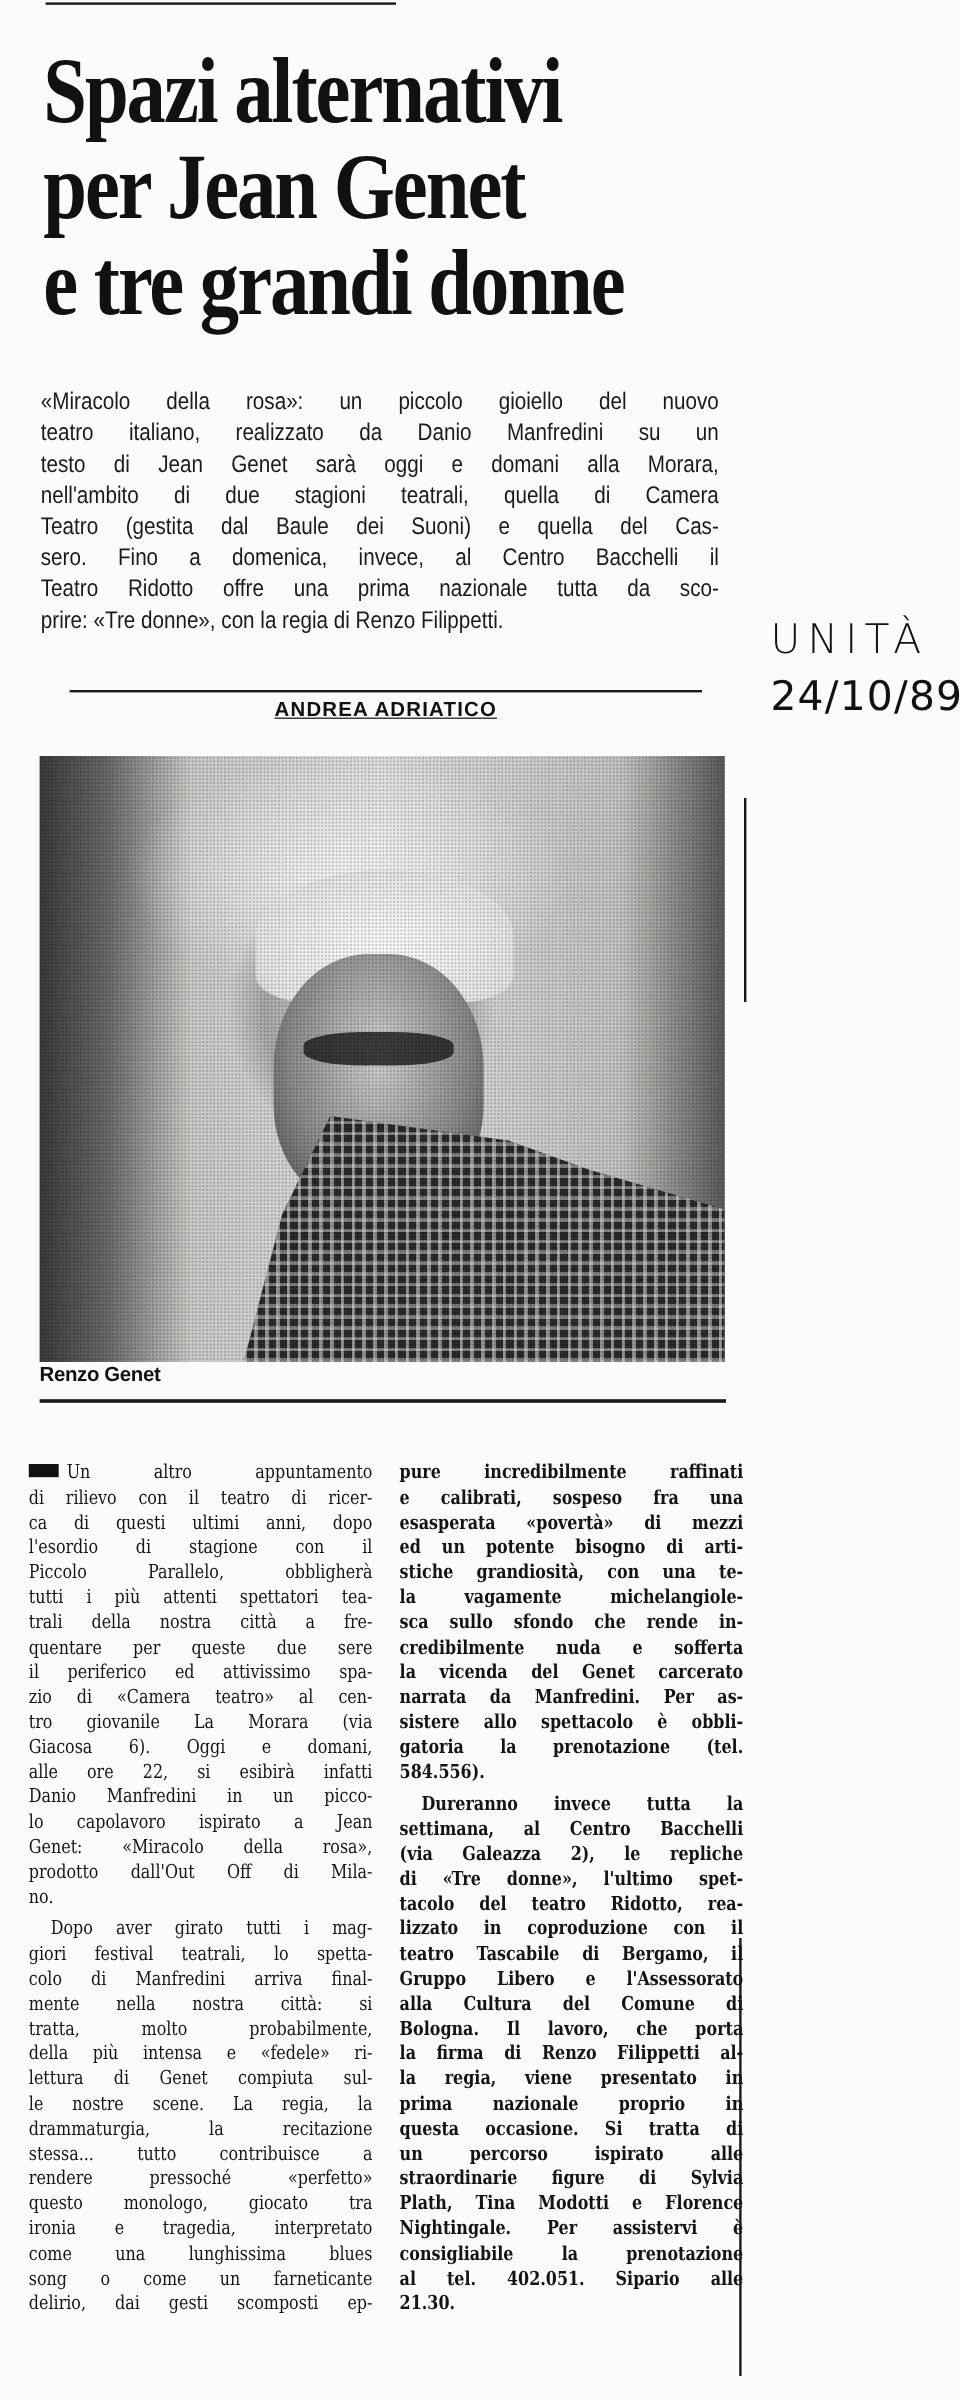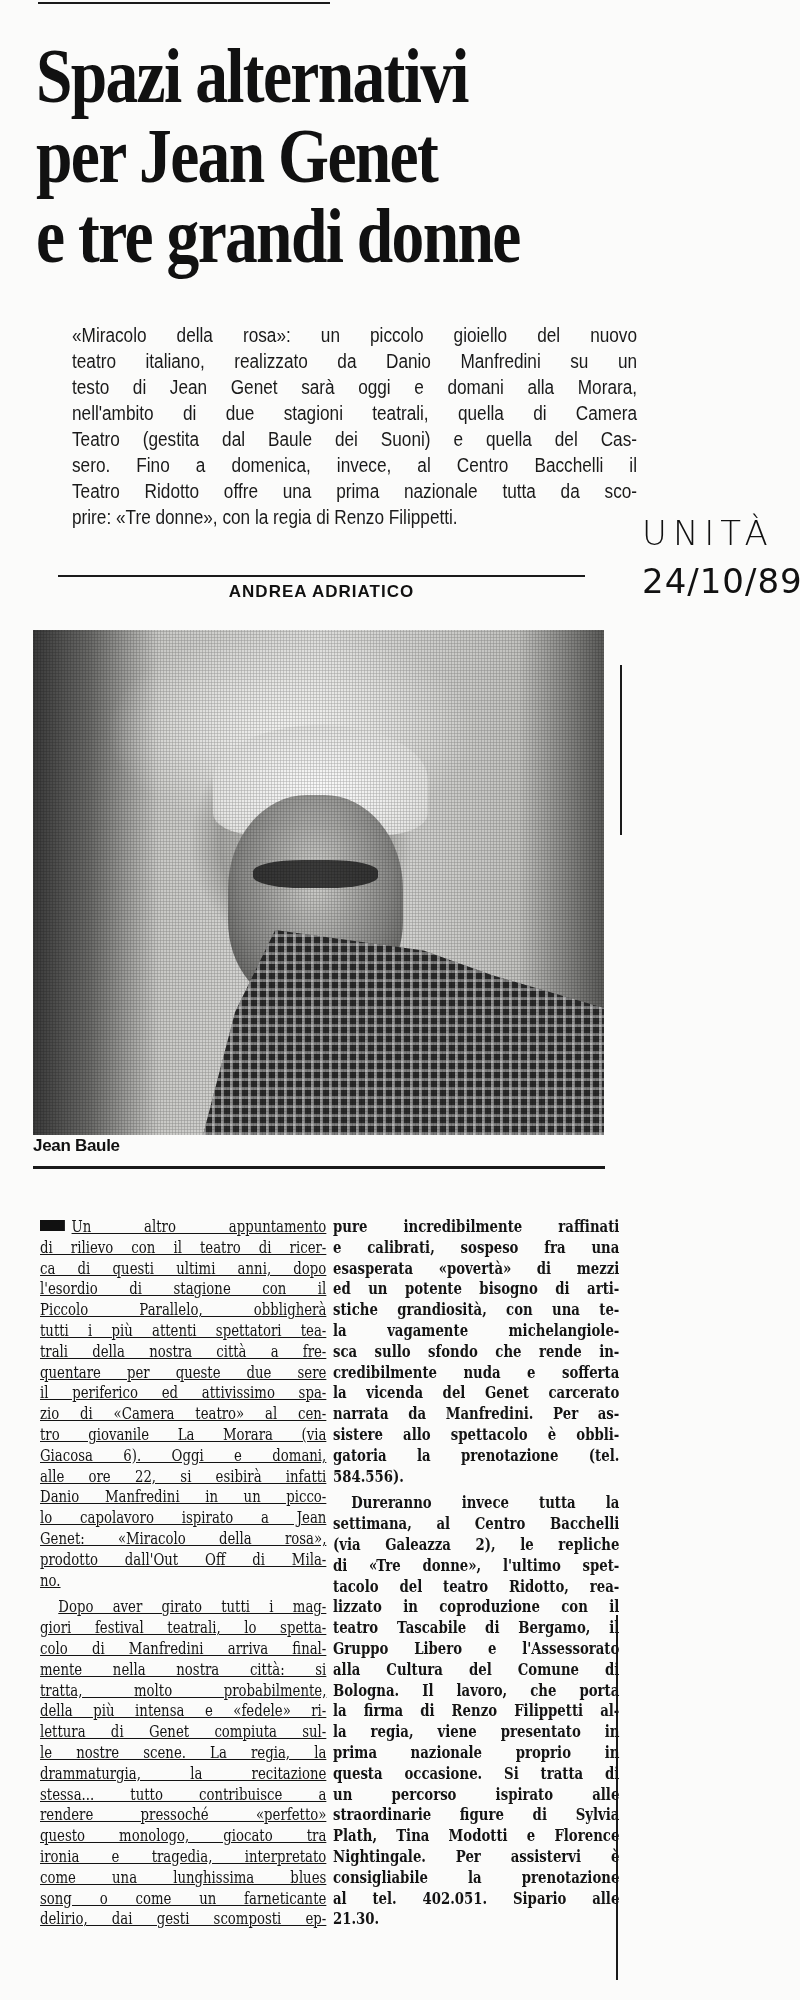--- a/index.html
+++ b/index.html
@@ -14,40 +14,40 @@
   
   .headline { left: 36px; top: 36px; width: 600px; }
   .headline .hl {
     display: block; height: 80px; line-height: 80px;
     font-family: "Liberation Serif", serif; font-size: 78px;
     letter-spacing: -2px; transform: scaleX(0.84); transform-origin: left center;
     white-space: nowrap; color: #111;
   }
 
   
-  .dek { left: 34px; top: 322px; width: 565px; margin-left: 38px; }
+  .dek { left: 34px; top: 322px; width: 565px; }
   .dek .ln {
     display: block; height: 26px; line-height: 26px;
     font-family: "Liberation Sans", sans-serif; font-size: 20px;
     text-align: justify; text-align-last: justify; white-space: nowrap;
     transform: scaleX(0.86); transform-origin: left center; width: 657px;
     color: #1a1a1a;
   }
   .dek .ln.last { text-align-last: left; }
 
   
   .note { left: 642px; top: 512px; font-family: "DejaVu Sans", sans-serif; color: #111; }
   .note .n1 { font-size: 34px; letter-spacing: 6px; font-weight: 300; display: block; line-height: 42px; }
   .note .n2 { font-size: 34px; letter-spacing: 1px; display: block; line-height: 46px; margin-top: 4px; }
 
   
   .byline {
     left: 58px; top: 582px; width: 527px; text-align: center;
     font-family: "Liberation Sans", sans-serif; font-weight: bold; font-size: 17px;
-    letter-spacing: 1px; color: #111;
+    letter-spacing: 1px; color: #111; text-decoration: underline;
   }
 
   
   .photo {
     left: 33px; top: 630px; width: 571px; height: 505px; overflow: hidden;
     background:
       radial-gradient(ellipse 26% 30% at 47% 42%, #d8d8d6 0%, #a9a9a6 55%, rgba(0,0,0,0) 75%),
       radial-gradient(ellipse 40% 25% at 45% 20%, #f2f2f0 0%, rgba(242,242,240,0) 80%),
       linear-gradient(90deg, #3a3a3a 0%, #6a6a68 10%, #c9c9c6 22%, #dcdcda 50%, #c2c2bf 85%, #5a5a58 100%);
   }
@@ -83,21 +83,21 @@
     background-size: 3px 3px;
   }
 
   .caption {
     left: 33px; top: 1136px; font-family: "Liberation Sans", sans-serif;
     font-weight: bold; font-size: 17px; letter-spacing: -0.3px; color: #111;
   }
 
   
   .col { top: 1217px; width: 286px; }
-  .col.left { left: 40px; text-decoration: underline; }
+  .col.left { left: 24px; }
   .col.right { left: 333px; font-weight: bold; }
   .col .ln {
     display: block; height: 20.8px; line-height: 20.8px;
     font-family: "DejaVu Serif", serif; font-size: 16px;
     text-align: justify; text-align-last: justify; white-space: nowrap;
     transform: scaleX(0.83); transform-origin: left center; width: 345px;
     color: #141414;
   }
   .col .ln.last { text-align-last: left; }
   .col .ln.indent { padding-left: 22px; width: 323px; }
@@ -142,21 +142,21 @@
   <div class="face"></div>
   <div class="eyes"></div>
   <div class="mouth"></div>
   <div class="coat"></div>
   <div class="halftone"></div>
 </div>
 
 <div class="rule" style="left:620px; top:665px; width:2px; height:170px;"></div>
 <div class="rule" style="left:616px; top:1615px; width:2px; height:365px;"></div>
 
-<div class="abs caption">Jean Baule</div>
+<div class="abs caption">Renzo Genet</div>
 <div class="rule" style="left:33px; top:1166px; width:572px; height:3px;"></div>
 
 <div class="abs col left">
   <span class="ln"><span class="bullet"></span><span>Un altro appuntamento</span></span>
   <span class="ln">di rilievo con il teatro di ricer-</span>
   <span class="ln">ca di questi ultimi anni, dopo</span>
   <span class="ln">l'esordio di stagione con il</span>
   <span class="ln">Piccolo Parallelo, obbligherà</span>
   <span class="ln">tutti i più attenti spettatori tea-</span>
   <span class="ln">trali della nostra città a fre-</span>

